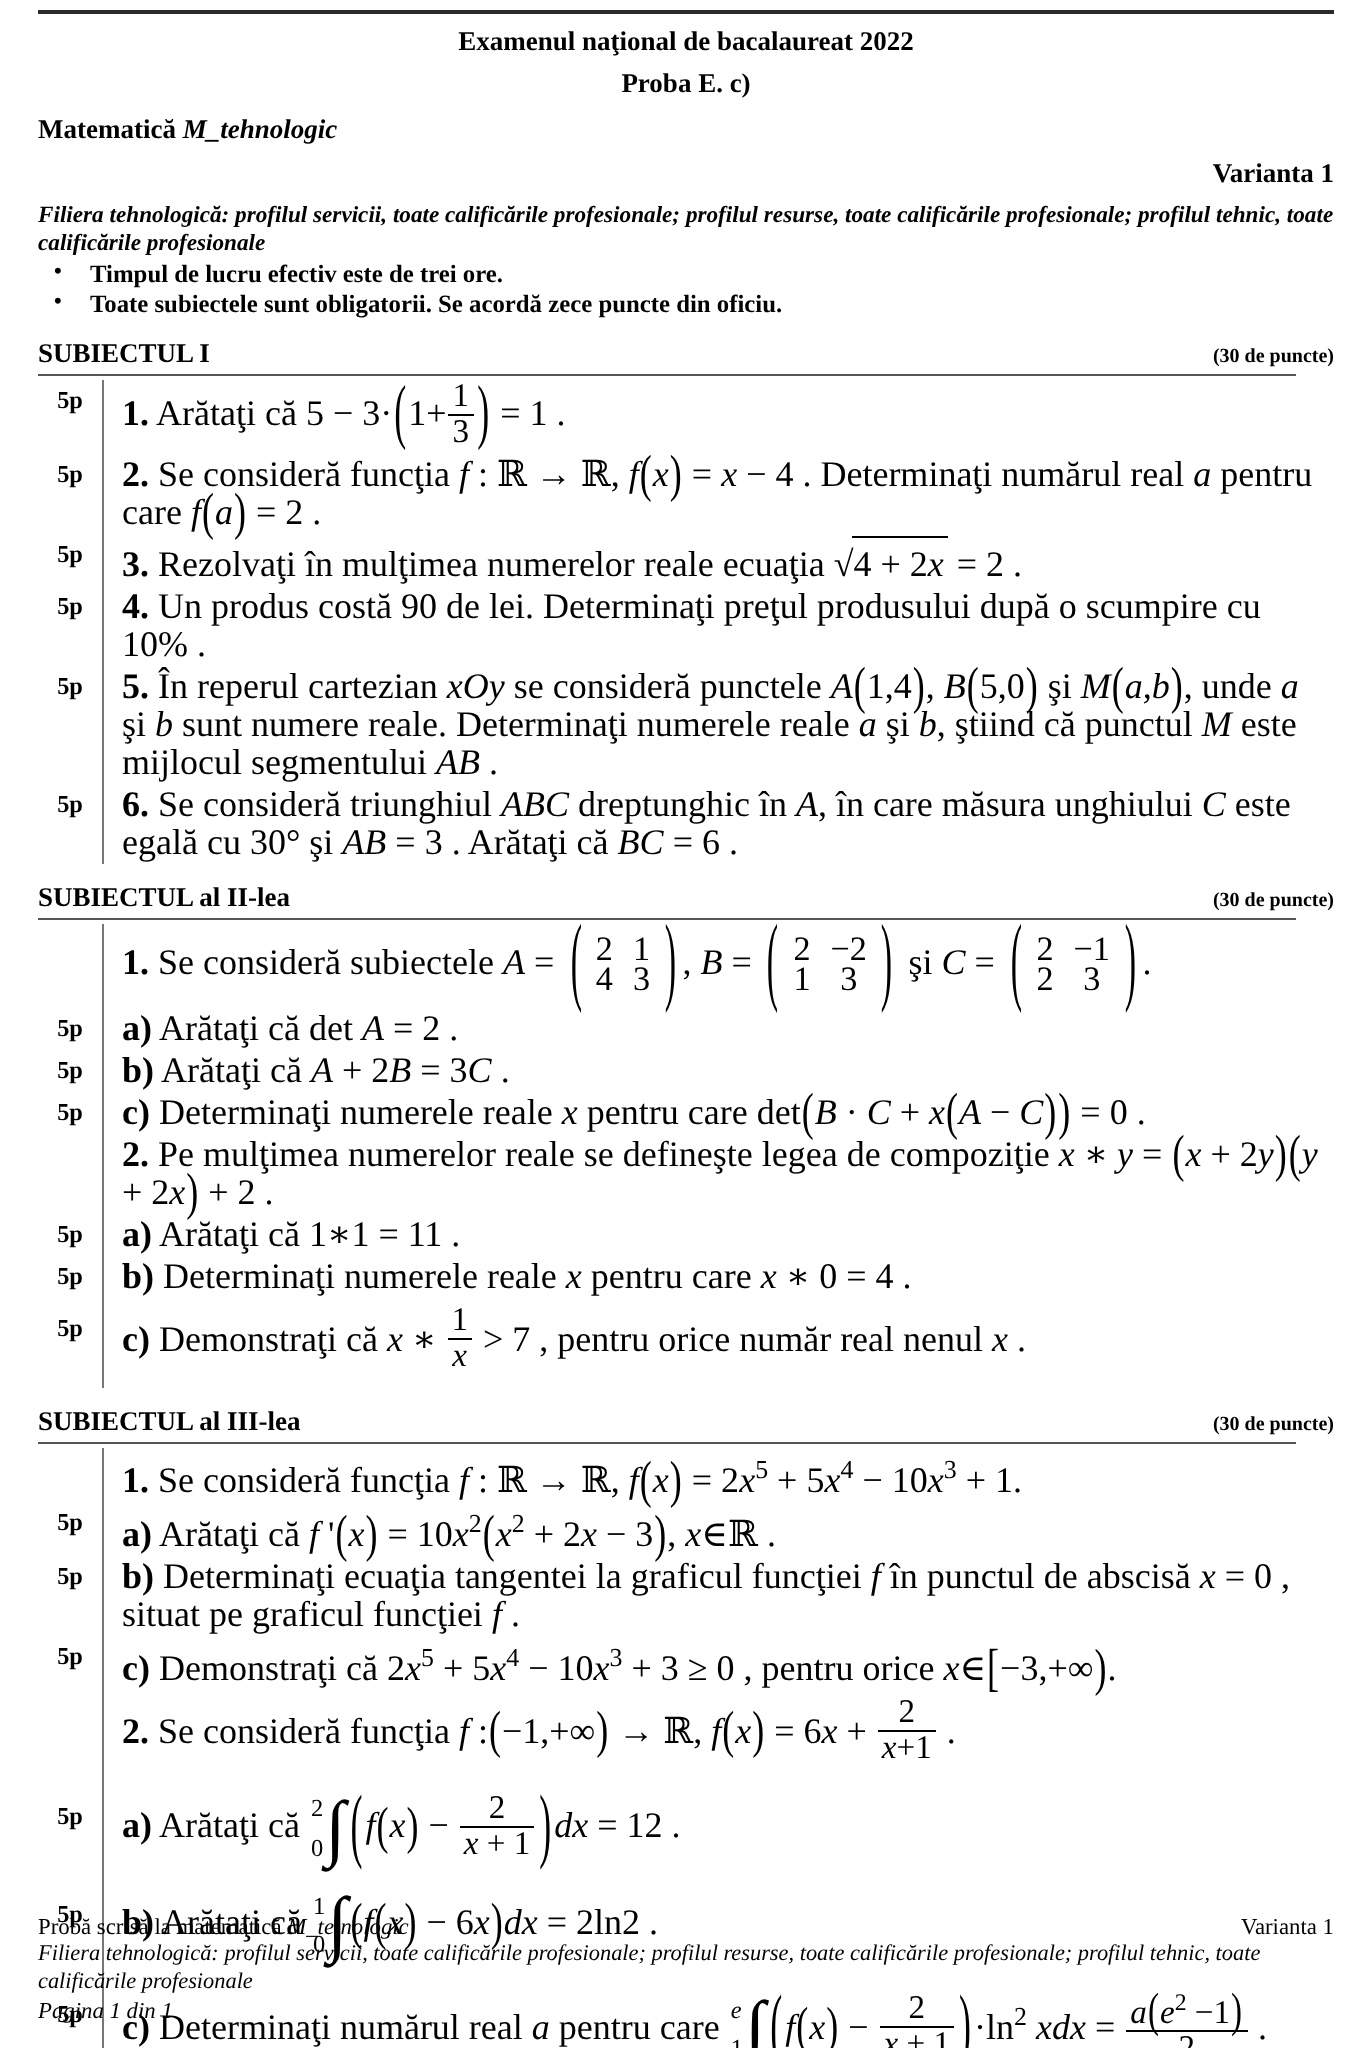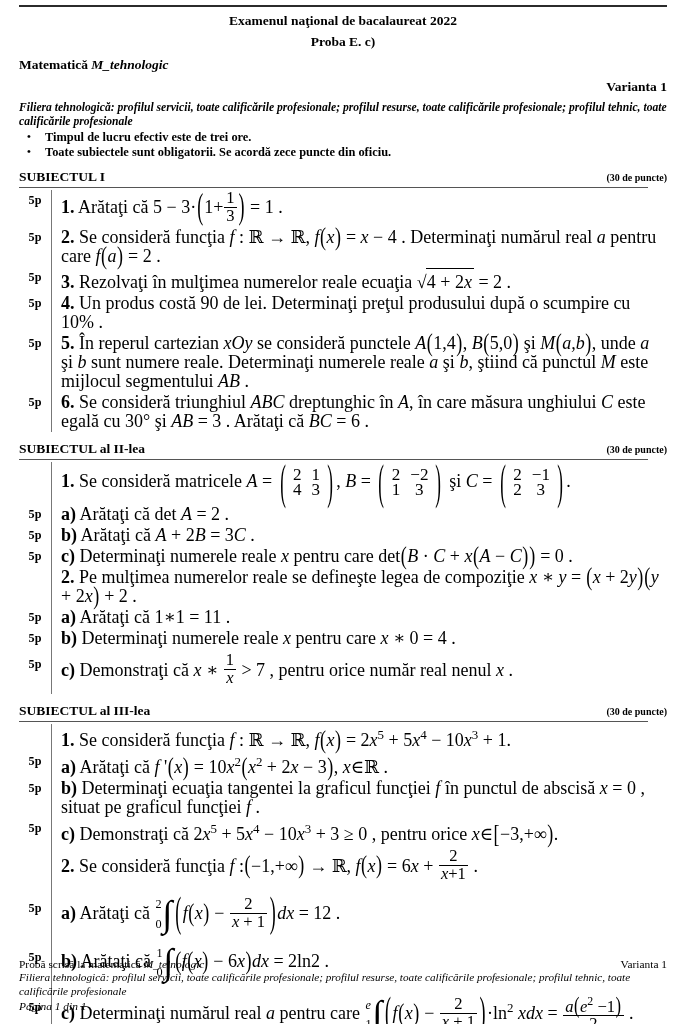--- a/index.html
+++ b/index.html
@@ -341,21 +341,21 @@
   </div>
   <div class="subj-rule"></div>
 
   <div class="block">
 
     <div class="row">
       <div class="pcol"></div>
       <div class="bar"></div>
       <div class="body" style="padding-top:6px;padding-bottom:6px;">
         <span class="b">1.</span>
-        <span>Se consideră matricele</span>
+        <span>Se consideră subiectele</span>
         <span class="m">A</span> =
         <span class="matrix">
             <span class="pl">(</span>
             <table>
               <tbody>
                 <tr>
                   <td>2</td>
                   <td>1</td>
                 </tr>
                 <tr>

